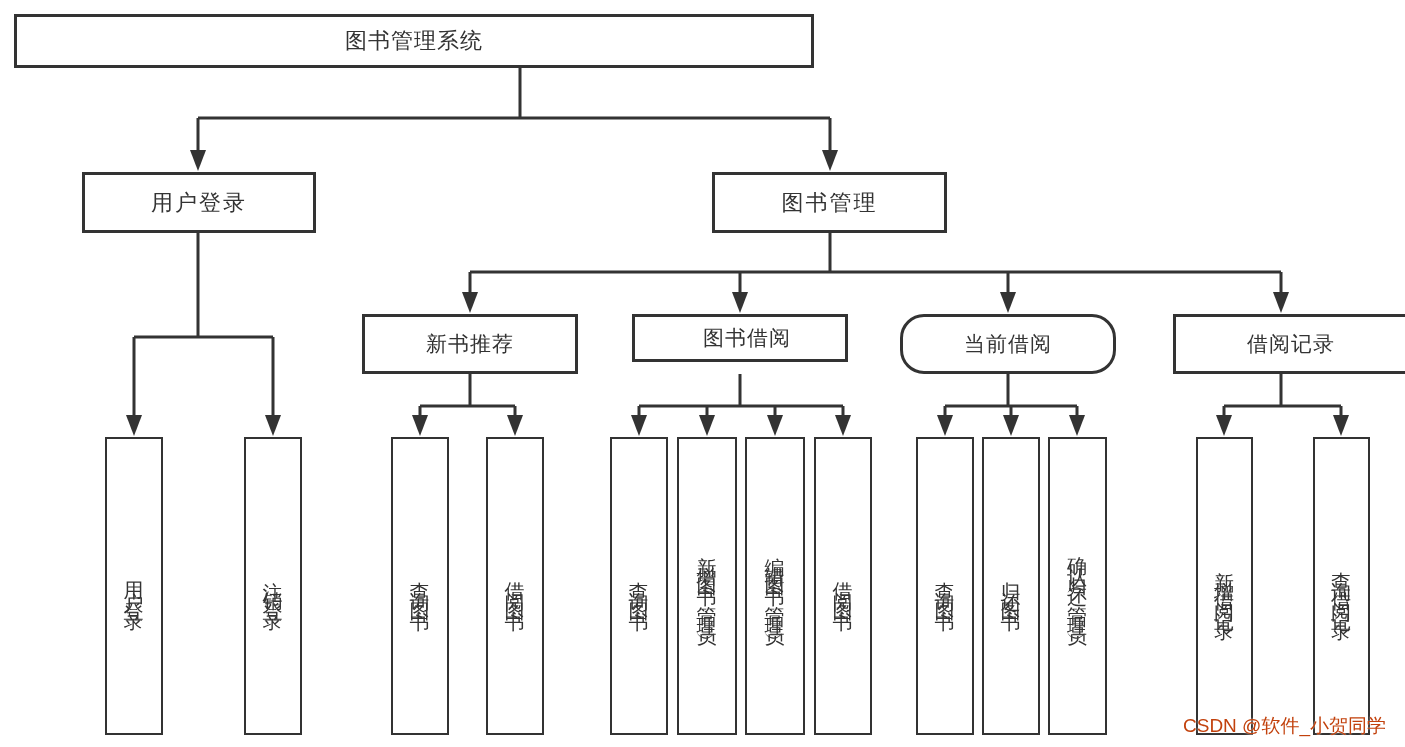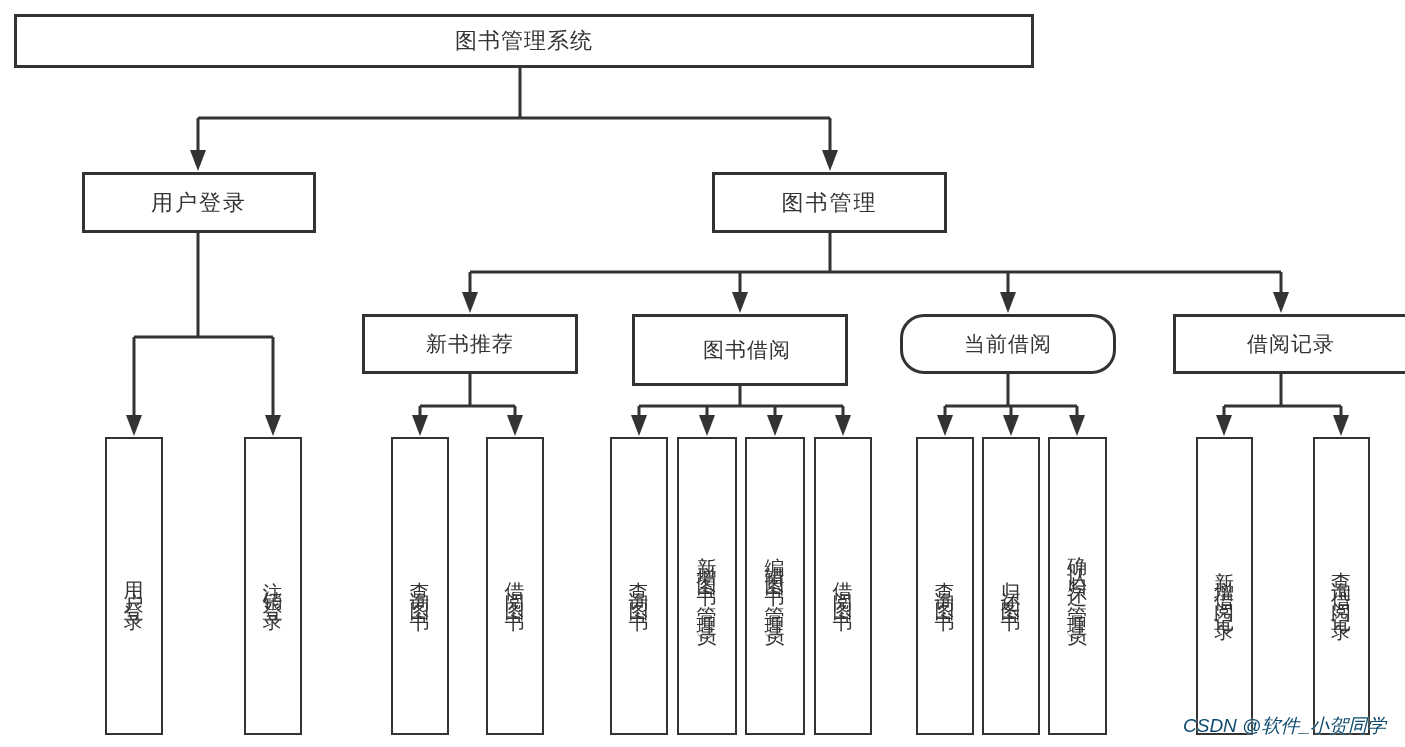--- a/index.html
+++ b/index.html
@@ -48,24 +48,23 @@
     line-height: 1;
     letter-spacing: 10px;
     white-space: nowrap;
   }
   .watermark {
     position: absolute;
     left: 1183px;
     top: 713px;
     z-index: 5;
     font-size: 19px;
-    color: #0c4a6e;
+    color: #c2410c;
     text-shadow: 0 0 2px #ffffff;
     white-space: nowrap;
-    font-style: italic;
   }
 </style>
 </head>
 <body>
 
 <div class="canvas">
 
   <svg class="wires" width="1405" height="747" viewBox="0 0 1405 747" xmlns="http://www.w3.org/2000/svg">
     <g stroke="#333333" stroke-width="3" fill="none">
 
@@ -106,35 +105,35 @@
 
       <polygon points="937,415 953,415 945,436"></polygon>
       <polygon points="1003,415 1019,415 1011,436"></polygon>
       <polygon points="1069,415 1085,415 1077,436"></polygon>
 
       <polygon points="1216,415 1232,415 1224,436"></polygon>
       <polygon points="1333,415 1349,415 1341,436"></polygon>
     </g>
   </svg>
 
-  <div class="node root-node" style="left:14px; top:14px; width:1020px; height:54px;">
+  <div class="node root-node" style="left:14px; top:14px; width:800px; height:54px;">
     <span>图书管理系统</span>
   </div>
 
   <div class="node lvl2-node" style="left:82px; top:172px; width:234px; height:61px;">
     <span>用户登录</span>
   </div>
   <div class="node lvl3-node" style="left:362px; top:314px; width:216px; height:60px;">
     <span>新书推荐</span>
   </div>
 
   <div class="node lvl2-node" style="left:712px; top:172px; width:235px; height:61px;">
     <span>图书管理</span>
   </div>
-  <div class="node lvl3-node" style="left:632px; top:314px; width:216px; height:72px;padding-left:14px;">
+  <div class="node lvl3-node" style="left:632px; top:314px; width:216px; height:48px;padding-left:14px;">
     <span>图书借阅</span>
   </div>
   <div class="node lvl3-node" style="left:900px; top:314px; width:216px; height:60px;border-radius:24px;">
     <span>当前借阅</span>
   </div>
   <div class="node lvl3-node" style="left:1173px; top:314px; width:236px; height:60px;">
     <span>借阅记录</span>
   </div>
 
   <div class="node leaf" style="left:105px; top:437px; width:58px; height:298px;">

